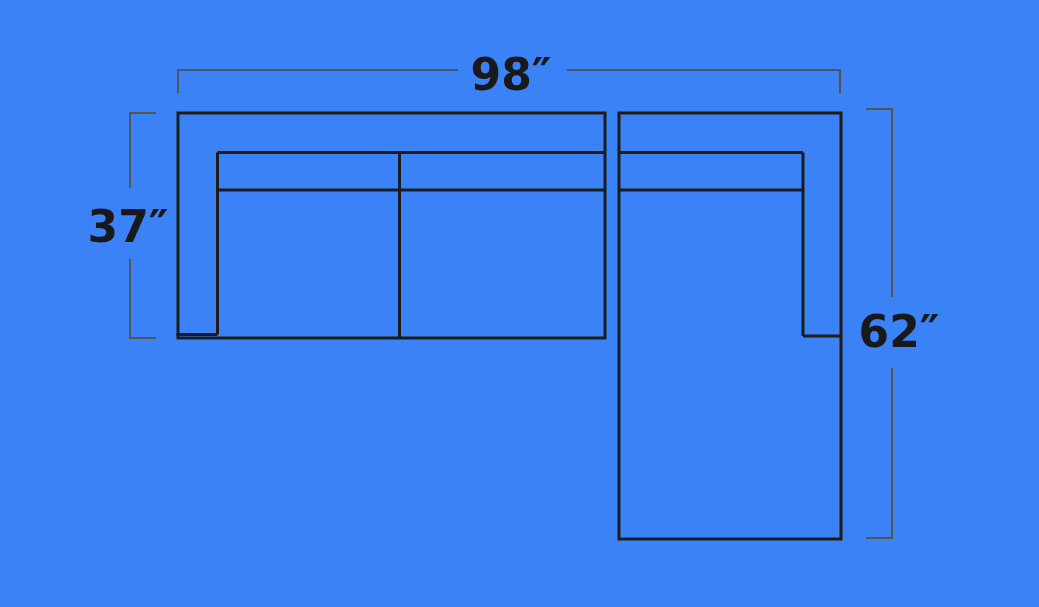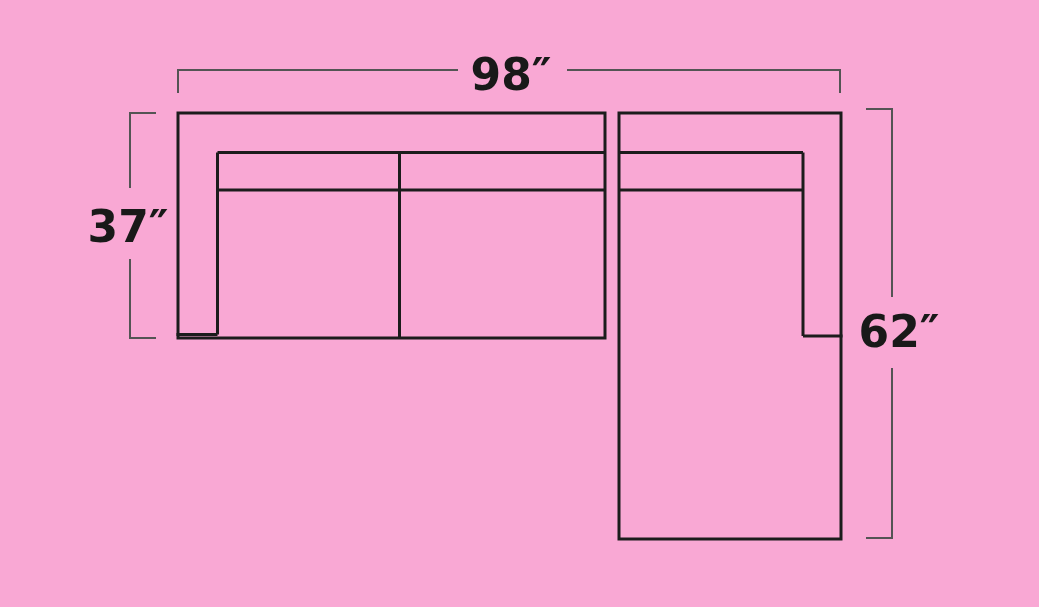--- a/index.html
+++ b/index.html
@@ -4,21 +4,21 @@
 <style>
   html, body {
     margin: 0;
     padding: 0;
     background: #ffffff;
   }
   .canvas {
     position: relative;
     width: 1039px;
     height: 607px;
-    background: #f9a8d4;
+    background: #3b82f6;
     overflow: hidden;
     font-family: "DejaVu Sans", sans-serif;
     text-align: center;
   }
   svg { display: block; }
   .outline {
     stroke: #1c1c1c;
     stroke-width: 3;
     fill: none;
     stroke-linecap: butt;

